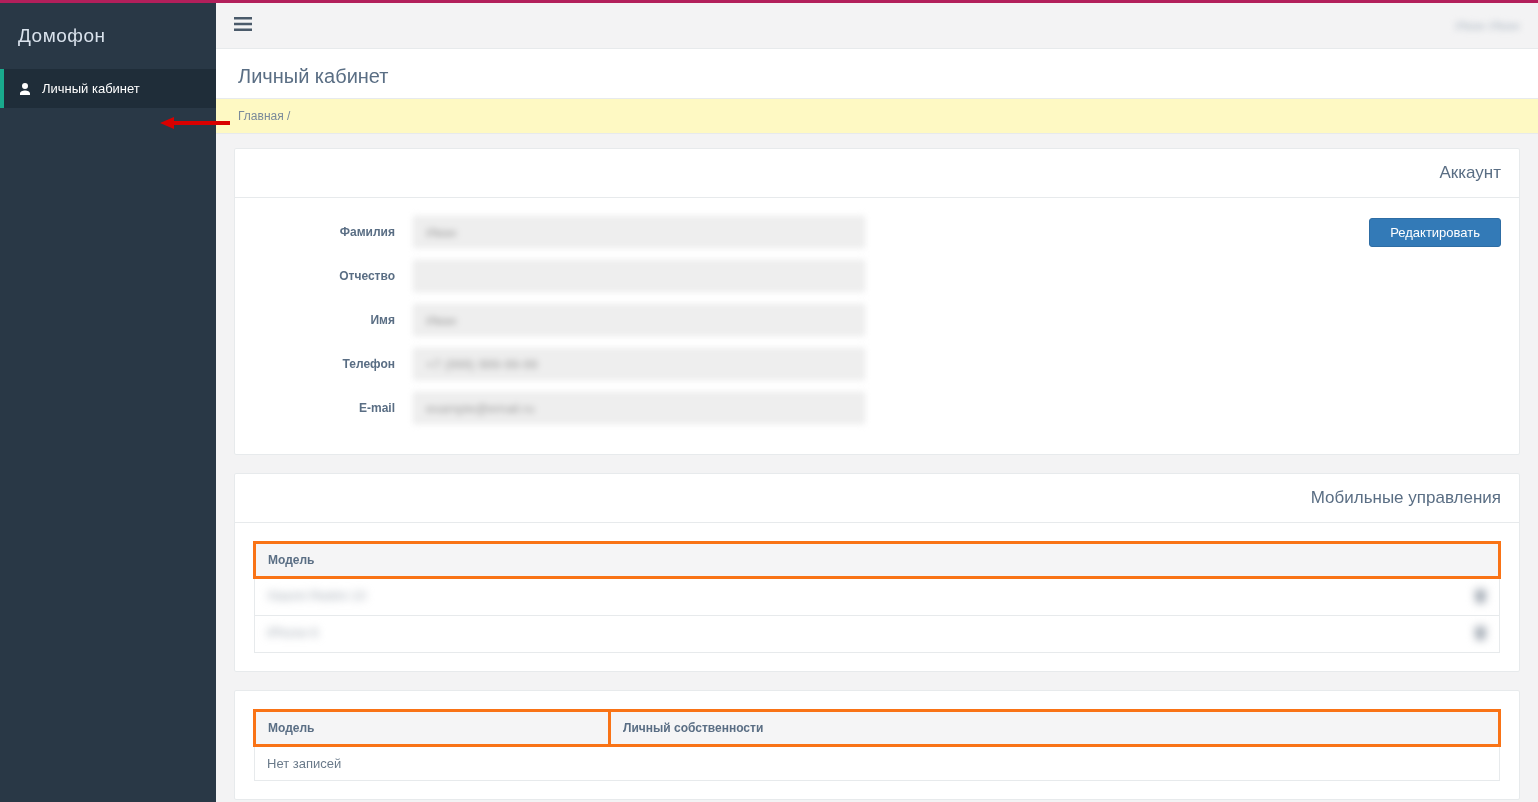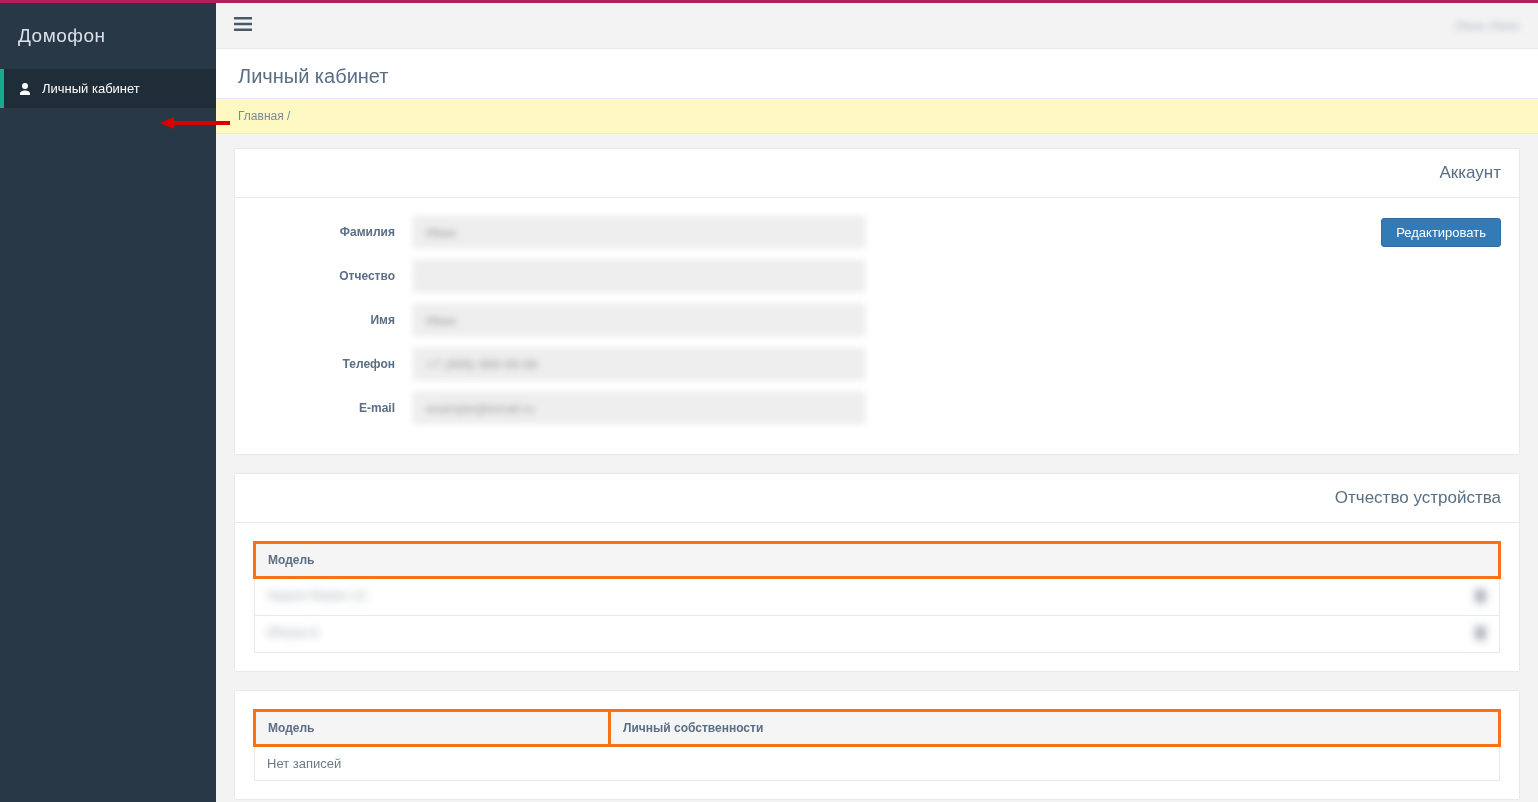--- a/index.html
+++ b/index.html
@@ -110,21 +110,21 @@
   color: #a0a0a0;
   filter: blur(3px);
   font-size: 13px;
   border-radius: 1px;
 }
 .form-actions { flex: 1; display: flex; justify-content: flex-end; }
 .btn-primary {
   background: #337ab7;
   color: #fff;
   border: 1px solid #2e6da4;
-  padding: 6px 14px;
+  padding: 6px 20px;
   font-size: 13px;
   border-radius: 3px;
   cursor: pointer;
 }
 .table { width: 100%; border-collapse: collapse; }
 .table th {
   background: #f5f5f6;
   border: 3px solid #f97316;
   padding: 9px 12px;
   text-align: left;
@@ -205,21 +205,21 @@
             <input class="form-input" readonly="" value="+7 (999) 999-99-99" style="">
           </div>
           <div class="form-row">
             <label class="form-label">E-mail</label>
             <input class="form-input" readonly="" value="example@email.ru" style="">
           </div>
         </div>
       </section>
 
       <section class="panel">
-        <div class="panel-title">Отчество устройства</div>
+        <div class="panel-title">Мобильные управления</div>
         <div class="panel-body">
           <table class="table">
             <thead>
               <tr>
                   <th>Модель</th>
                 </tr>
             </thead>
             <tbody>
               <tr>
                 <td class="blur">

